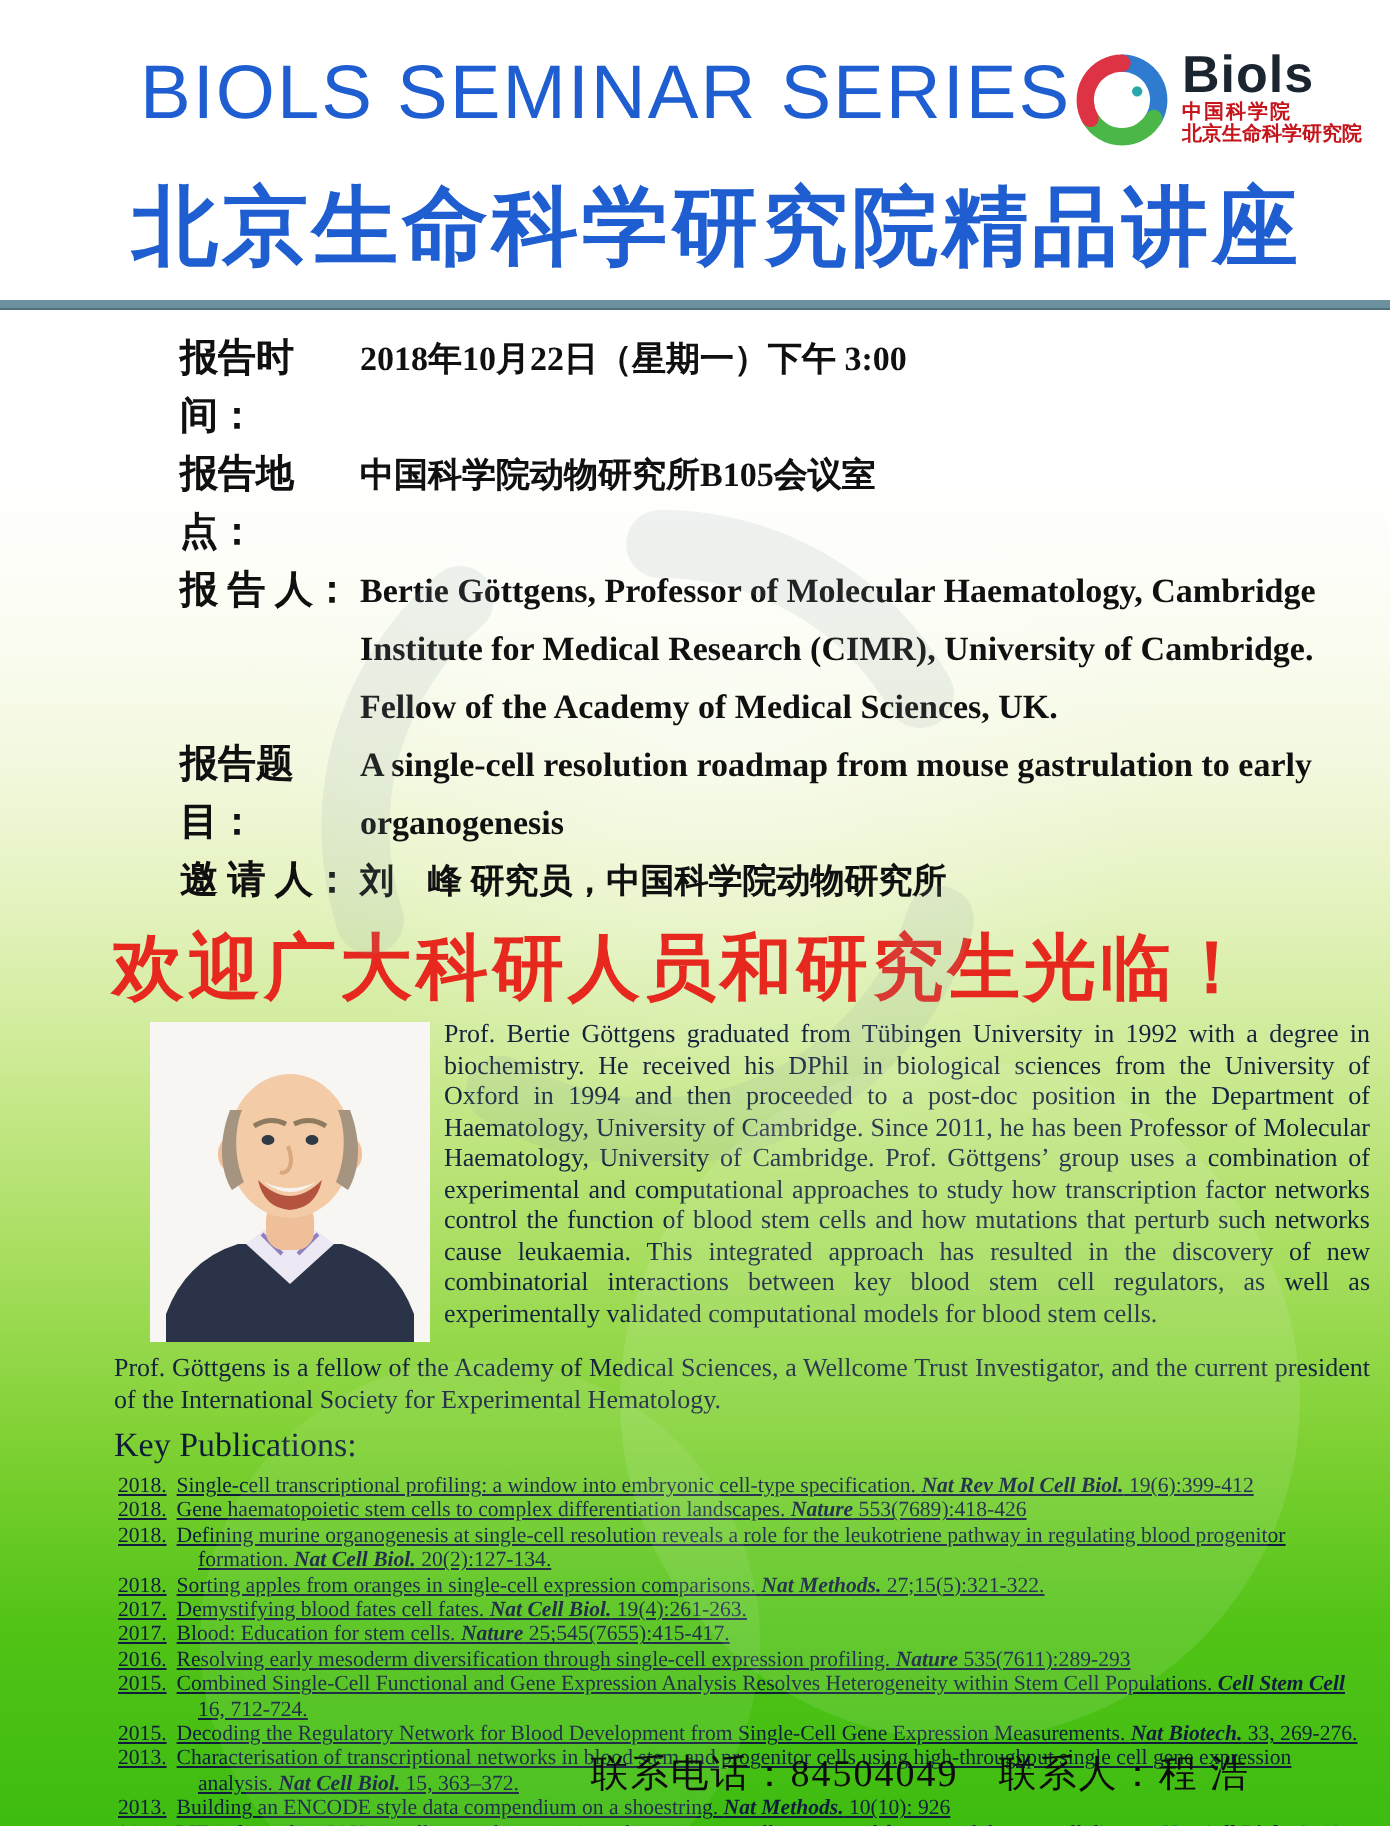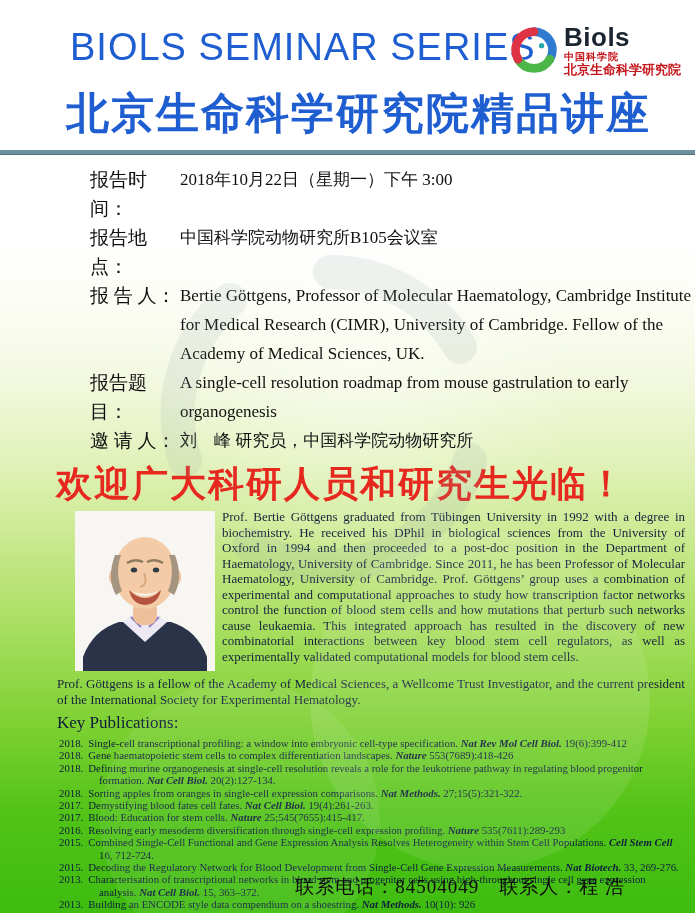--- a/index.html
+++ b/index.html
@@ -15,39 +15,39 @@
   .header{position:relative;padding:26px 0 0 70px;}
   .title-en{margin:0;font-family:"Liberation Sans",sans-serif;font-weight:normal;
     font-size:38px;letter-spacing:1px;color:#1e5ed0;}
   .title-cn{margin:16px 0 0 -4px;font-size:43px;font-weight:bold;letter-spacing:2px;color:#1e5ed0;
     font-family:"Liberation Sans",sans-serif;}
   .logo{position:absolute;top:24px;right:14px;display:flex;align-items:flex-start;}
   .logo svg{display:block;}
   .logo-text{margin-left:4px;line-height:1;}
   .logo-word{font-family:"Liberation Sans",sans-serif;font-weight:bold;font-size:26px;color:#1b2530;letter-spacing:0.5px;}
   .logo-cn1{font-size:10px;font-weight:bold;color:#c5161d;margin-top:2px;letter-spacing:1px;}
-  .logo-cn2{font-size:13px;font-weight:bold;color:#c5161d;margin-top:1px;}
+  .logo-cn2{font-size:10px;font-weight:bold;color:#c5161d;margin-top:1px;}
   .divider{position:absolute;left:0;top:150px;width:695px;height:4px;background:#6d909e;border-bottom:1px solid #51707c;}
   
-  .details{margin:22px 0 0 90px;}
+  .details{margin:22px 0 0 90px;font-weight:bold;}
   .detail-row{display:flex;line-height:29px;}
   .detail-label{flex:none;width:90px;font-size:19px;color:#101010;}
   .detail-value{flex:1;padding-right:2px;font-size:17px;color:#101010;}
   
   .welcome{margin:7px 0 0 56px;font-size:36px;line-height:44px;font-weight:bold;color:#e6281e;letter-spacing:2px;}
   
   .bio{margin:3px 10px 0 57px;font-size:13px;line-height:15.5px;text-align:justify;color:#16233e;}
   .bio p{margin:0;}
   .bio-p2{clear:left;padding-top:3px;}
   .photo{float:left;width:140px;height:160px;margin:2px 7px 2px 18px;background:#f7f6f2;}
   .photo svg{display:block;}
   
   .pubs{margin:4px 12px 0 57px;color:#0f1e3c;}
   .pubs-heading{margin:6px 0 4px 0;font-size:17px;font-weight:normal;color:#0e1c38;}
-  .pub{padding-left:42px;text-indent:-40px;font-size:10.8px;line-height:12.4px;}
+  .pub{padding-left:42px;text-indent:-40px;font-size:10.8px;line-height:12.4px;text-decoration:underline;}
   .pub-year{margin-right:5px;}
   .pub-journal{font-weight:bold;font-style:italic;}
   
   .footer{position:absolute;top:874px;right:70px;font-size:19px;color:#0c0c0c;letter-spacing:1px;}
 </style>
 </head>
 <body>
 
 <div class="poster">
 

